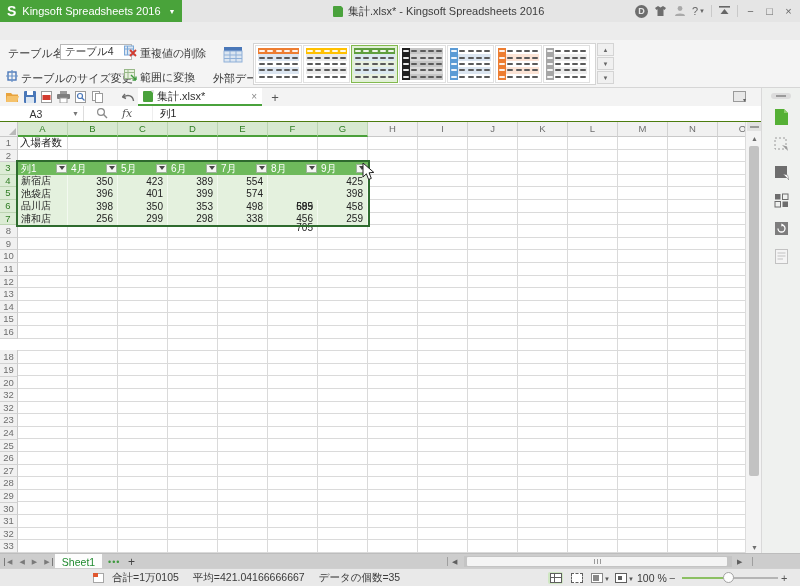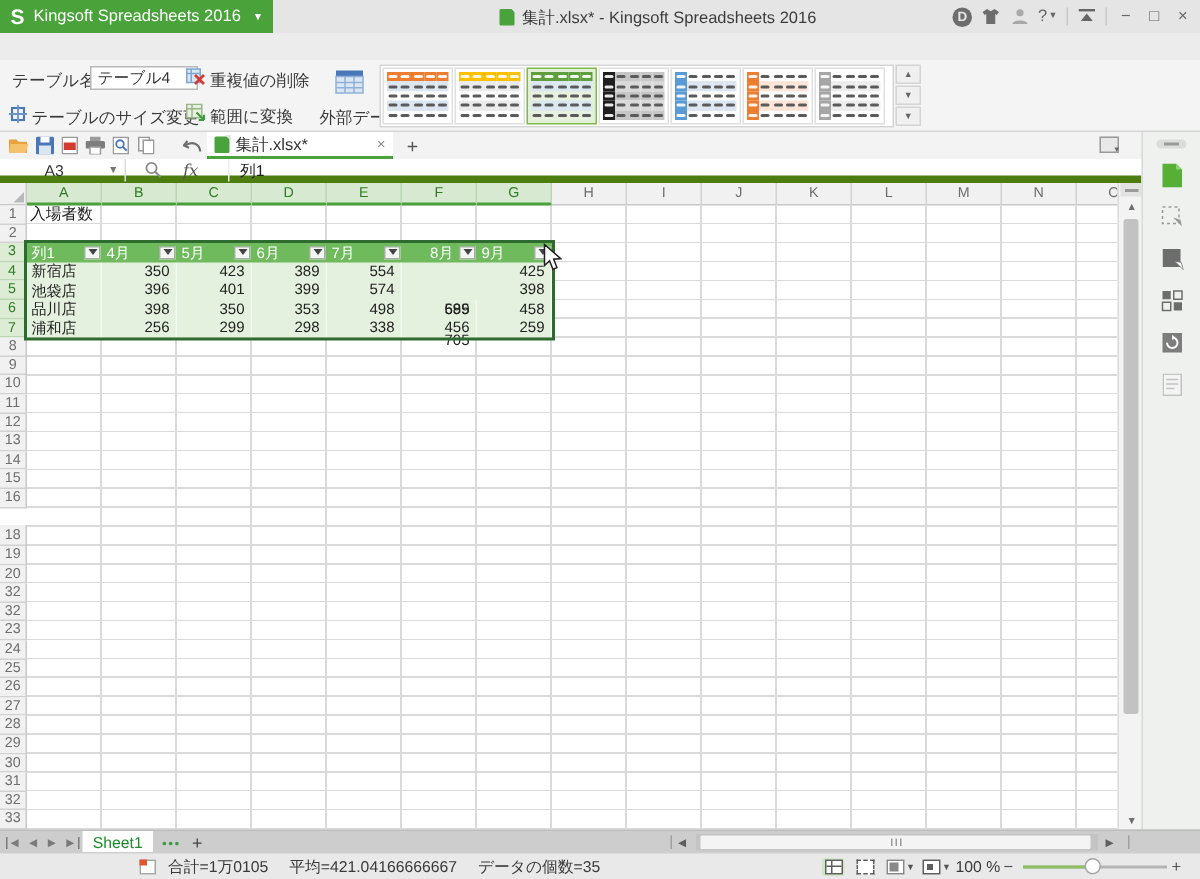--- a/index.html
+++ b/index.html
@@ -41,21 +41,21 @@
 .qarow{position:absolute;left:0;top:88px;width:761px;height:18px;background:#f3f3f3}
 .qa-icons{position:absolute;left:6px;top:0;height:18px;display:flex;align-items:center;gap:4px}
 .qa-i{width:13px;height:13px;display:flex;align-items:center;justify-content:center}
 .doctab{position:absolute;left:138px;top:0;width:124px;height:18px;background:#fff;border-bottom:2px solid #4aa23c;display:flex;align-items:center;padding:0 5px;gap:4px}
 .doctab .dlabel{flex:1;font-size:11px;color:#333;white-space:nowrap;overflow:hidden}
 .doctab .x{color:#888;font-size:10px}
 .newtab{position:absolute;left:266px;top:0;width:18px;height:18px;display:flex;align-items:center;justify-content:center;color:#555;font-size:13px}
 .tablist-ic{position:absolute;left:733px;top:3px;width:13px;height:11px;border:1px solid #9a9a9a;background:#e8e8e8}
 .tablist-ic:after{content:"▾";position:absolute;right:-1px;bottom:-2px;font-size:6px;color:#666}
 
-.frow{position:absolute;left:0;top:106px;width:761px;height:16px;background:#fff;border-bottom:5px solid #4d7c0f}
+.frow{position:absolute;left:0;top:106px;width:761px;height:16px;background:#fff;border-bottom:1px solid #4d7c0f}
 .namebox{position:absolute;left:0;top:0;width:84px;height:15px;border-right:1px solid #ddd;display:flex;align-items:center}
 .namebox .nval{flex:1;text-align:center;font-size:10.5px;color:#333}
 .namebox .caret{font-size:7px;color:#777;margin-right:4px}
 .f-ic{position:absolute;top:1px}
 .fx{left:122px;font-style:italic;font-family:"DejaVu Serif",serif;font-size:11px;color:#555}
 .fval{position:absolute;left:152px;top:0;right:0;height:15px;border-left:1px solid #eee;display:flex;align-items:center;padding-left:7px;font-size:10.5px;color:#222}
 
 .grid{position:absolute;left:0;top:122px;width:745px;height:431px;background:#fff;overflow:hidden}
 .corner{position:absolute;left:0;top:0;width:18px;height:15px;background:#f1f1f1;border-right:1px solid #c9c9c9;border-bottom:1px solid #c9c9c9}
 .corner:after{content:"";position:absolute;right:1px;bottom:1px;border-style:solid;border-width:0 0 7px 7px;border-color:transparent transparent #b9b9b9 transparent}
@@ -977,21 +977,21 @@
             <span class="filterbtn">
               <i></i>
             </span>
           </div>
           <div class="tcellh" style="width: 50px;">
             <span>7月</span>
             <span class="filterbtn">
               <i></i>
             </span>
           </div>
-          <div class="tcellh" style="width: 50px; justify-content: center;">
+          <div class="tcellh" style="width: 50px;">
             <span>8月</span>
             <span class="filterbtn">
               <i></i>
             </span>
           </div>
           <div class="tcellh" style="width: 50px;">
             <span>9月</span>
             <span class="filterbtn">
               <i></i>
             </span>

